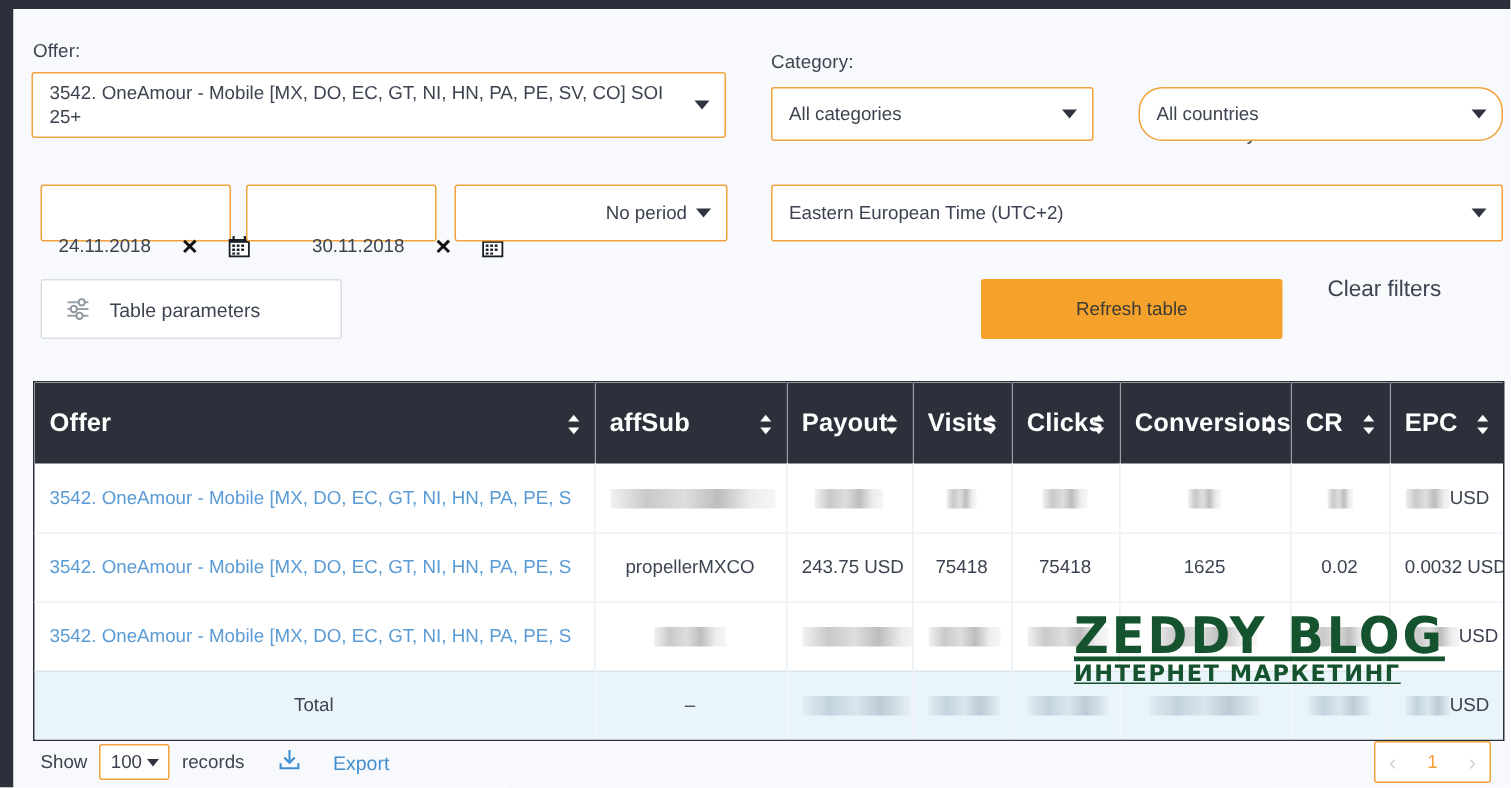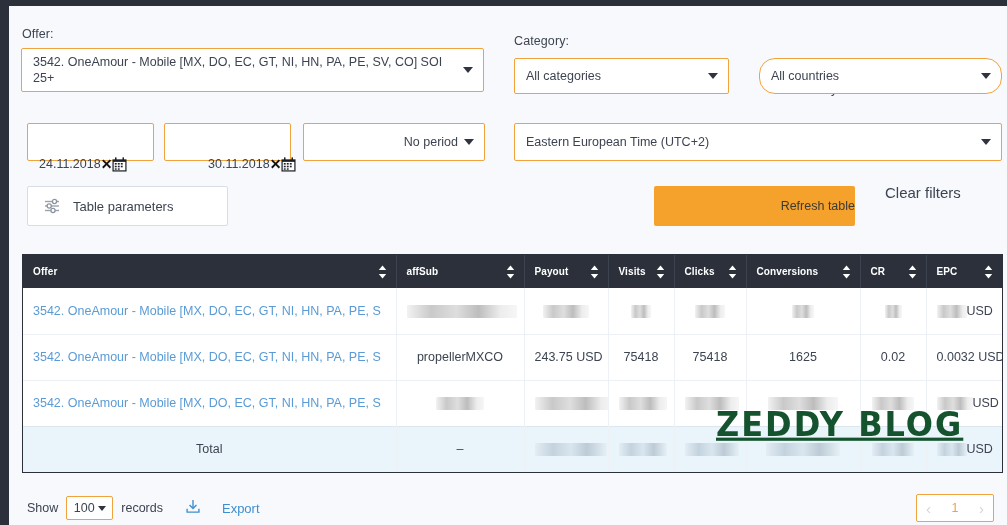--- a/index.html
+++ b/index.html
@@ -62,21 +62,21 @@
   .lbl-offer { position: absolute; left: 13px; top: 21px; }
   .lbl-cat   { position: absolute; left: 505px; top: 28px; }
   .lbl-country { position: absolute; left: 784px; top: 28px; margin-top: 48px; }
 
   .cat-box { position: absolute; left: 505px; top: 52px; width: 215px; height: 36px; }
   .country-box { position: absolute; left: 750px; top: 52px; width: 243px; height: 36px; border-radius: 16px; }
 
   .date-box-1 { position: absolute; left: 18px; top: 117px; width: 127px; height: 38px; }
   .date-box-2 { position: absolute; left: 155px; top: 117px; width: 127px; height: 38px; padding-left: 32px; }
   .date-inner {
-    display: flex; align-items: center; gap: 0;
+    display: flex; align-items: center; gap: 20px;
     padding-left: 11px; font-size: 12.5px; white-space: nowrap; margin-top: 44px;
   }
   .x-glyph { font-size: 14px; font-weight: 700; color: #111; line-height: 1; }
   .cal-glyph {
     width: 15px; height: 15px; position: relative; flex: 0 0 auto;
   }
   .cal-glyph svg { display: block; }
 
   .period-box { position: absolute; left: 294px; top: 117px; width: 182px; height: 38px; justify-content: flex-end; }
   .tz-box { position: absolute; left: 505px; top: 117px; width: 488px; height: 38px; }
@@ -89,43 +89,43 @@
     padding-left: 16px;
     font-size: 13px; color: #3d4451;
   }
   .slider-icon { width: 17px; height: 16px; flex: 0 0 auto; }
 
   .refresh-btn {
     position: absolute; left: 645px; top: 180px;
     width: 201px; height: 40px;
     background: #f5a22c; border: none; border-radius: 2px;
     color: #3d3a33; font-size: 12.5px;
-    display: flex; align-items: center; justify-content: flex-end;
+    display: flex; align-items: center; justify-content: center;
     cursor: pointer;
   }
   .clear-link {
     position: absolute; left: 876px; top: 166px;
     height: 40px; display: flex; align-items: center;
     font-size: 15px; color: #3d4451; cursor: pointer;
   }
 
   
   .table-wrap {
     position: absolute; left: 13px; top: 248px;
     width: 981px;
     border: 1px solid #2b303b;
     background: #fff;
   }
   table { border-collapse: collapse; width: 100%; table-layout: fixed; }
   thead th {
     background: #2b303b; color: #ffffff;
-    font-size: 10px; font-weight: bold;
+    font-size: 17px; font-weight: bold;
     text-align: left;
     padding: 0 10px;
-    height: 33px;
+    height: 54px;
     border-right: 1px solid #3c424f;
     position: relative;
     white-space: nowrap;
     letter-spacing: .1px;
   }
   thead th:last-child { border-right: none; }
   .sort-ico {
     position: absolute; right: 9px; top: 50%;
     transform: translateY(-50%);
     width: 9px; height: 14px;
@@ -521,16 +521,17 @@
 
       <div class="pager">
         <span class="arrow">‹</span>
         <span class="pnum">1</span>
         <span class="arrow">›</span>
       </div>
     </div>
 
     <div class="watermark">
       <div class="wm-main">ZEDDY BLOG</div>
+      <div class="wm-sub">ИНТЕРНЕТ МАРКЕТИНГ</div>
     </div>
 
   </div>
 </div>
 
 </body></html>

